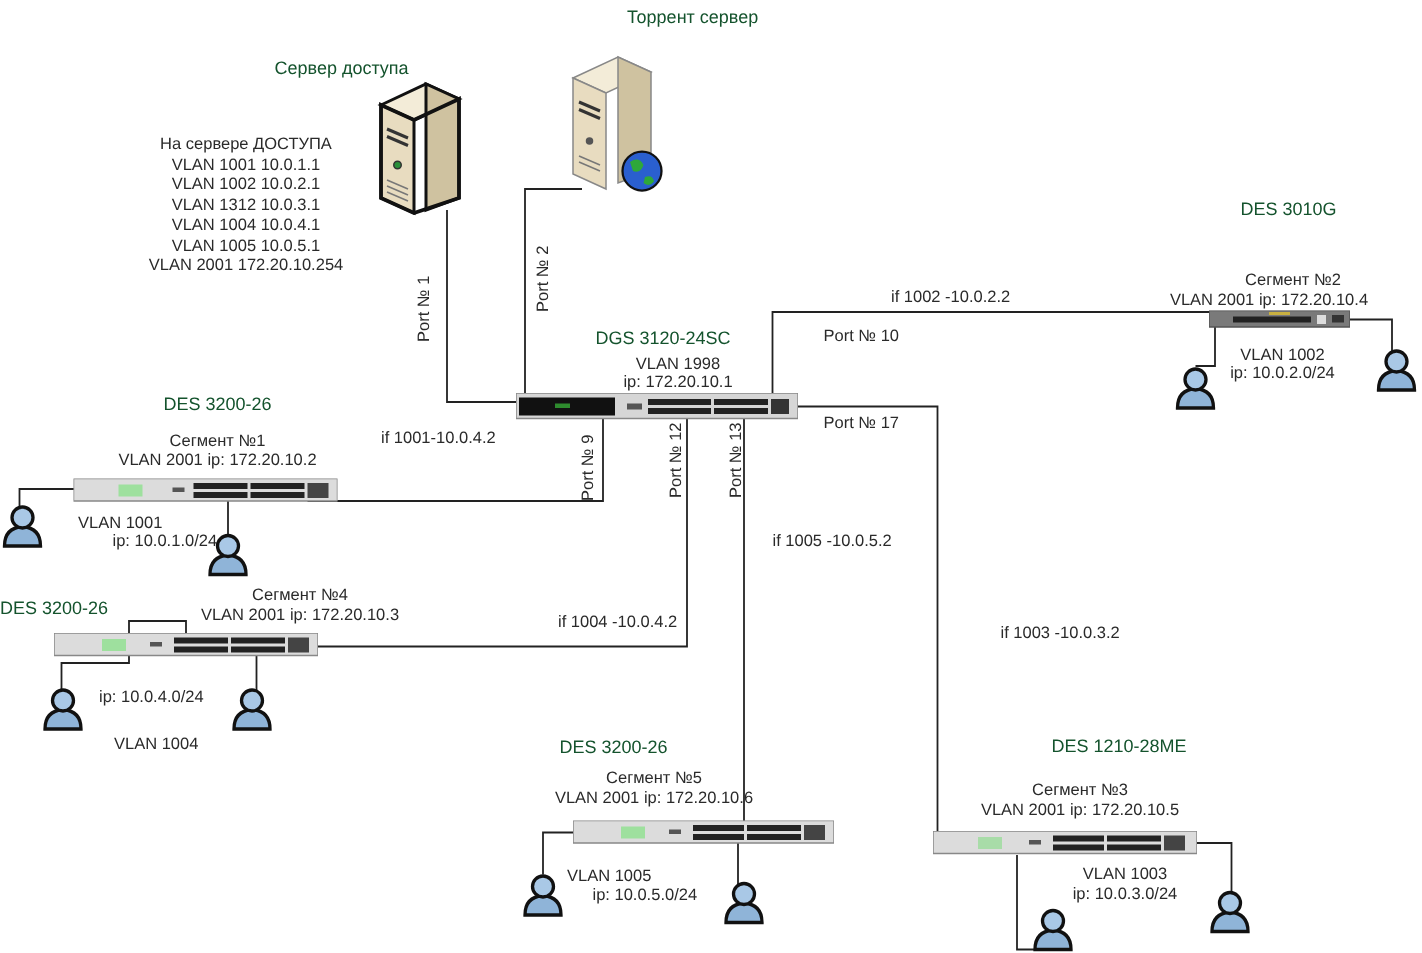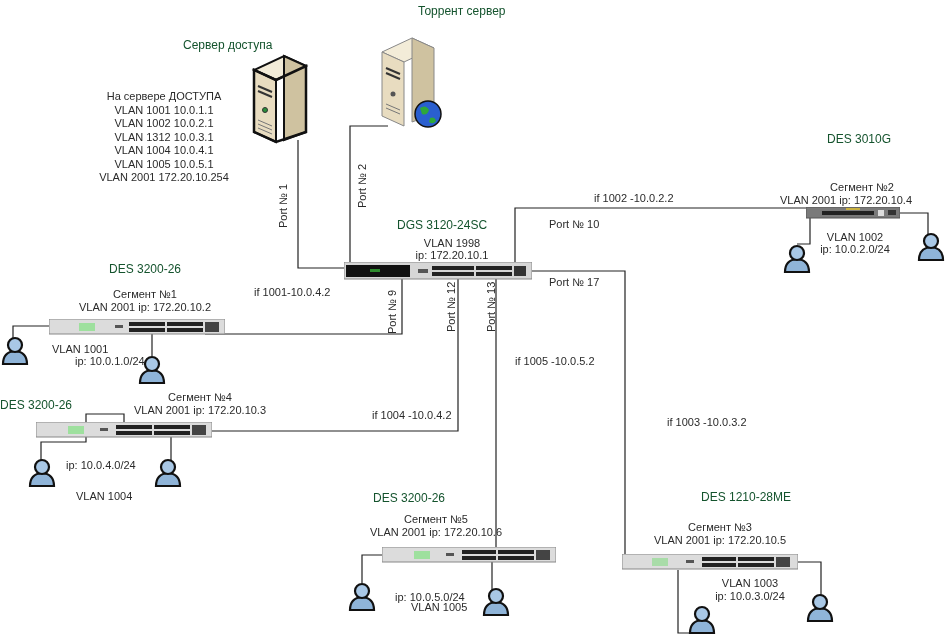--- a/index.html
+++ b/index.html
@@ -173,21 +173,21 @@
 <svg class="sw" style="left:382px; top:547px;" width="174" height="16" viewBox="0 0 174 16">
   <rect x="0" y="0" width="174" height="15" fill="#dcdcdc" stroke="#888"></rect>
   <rect x="32" y="4" width="16" height="8" fill="#9ee09e"></rect>
   <rect x="64" y="6" width="8" height="3" fill="#555"></rect>
   <rect x="80" y="3" width="34" height="4" fill="#222"></rect>
     <rect x="80" y="9" width="34" height="4" fill="#222"></rect>
   <rect x="116" y="3" width="36" height="4" fill="#222"></rect>
     <rect x="116" y="9" width="36" height="4" fill="#222"></rect>
   <rect x="154" y="3" width="14" height="10" fill="#444"></rect>
 </svg>
-<div class="lbl" style="left:411px; top:578px;margin-top:23px;">VLAN 1005</div>
+<div class="lbl" style="left:378px; top:578px;">VLAN 1005</div>
 <div class="lbl" style="left:395px; top:591px;">ip: 10.0.5.0/24</div>
 
 <div class="title" style="left:701px; top:490px;">DES 1210-28ME</div>
 <div class="lbl center" style="left:650px; top:521px; width:140px;">Сегмент №3</div>
 <div class="lbl center" style="left:650px; top:534px; width:140px;">VLAN 2001 ip: 172.20.10.5</div>
 <svg class="sw" style="left:622px; top:554px;" width="176" height="16" viewBox="0 0 176 16">
   <rect x="0" y="0" width="176" height="15" fill="#dcdcdc" stroke="#888"></rect>
   <rect x="30" y="4" width="16" height="8" fill="#a8dca8"></rect>
   <rect x="64" y="6" width="8" height="3" fill="#555"></rect>
   <rect x="80" y="3" width="34" height="4" fill="#222"></rect>

